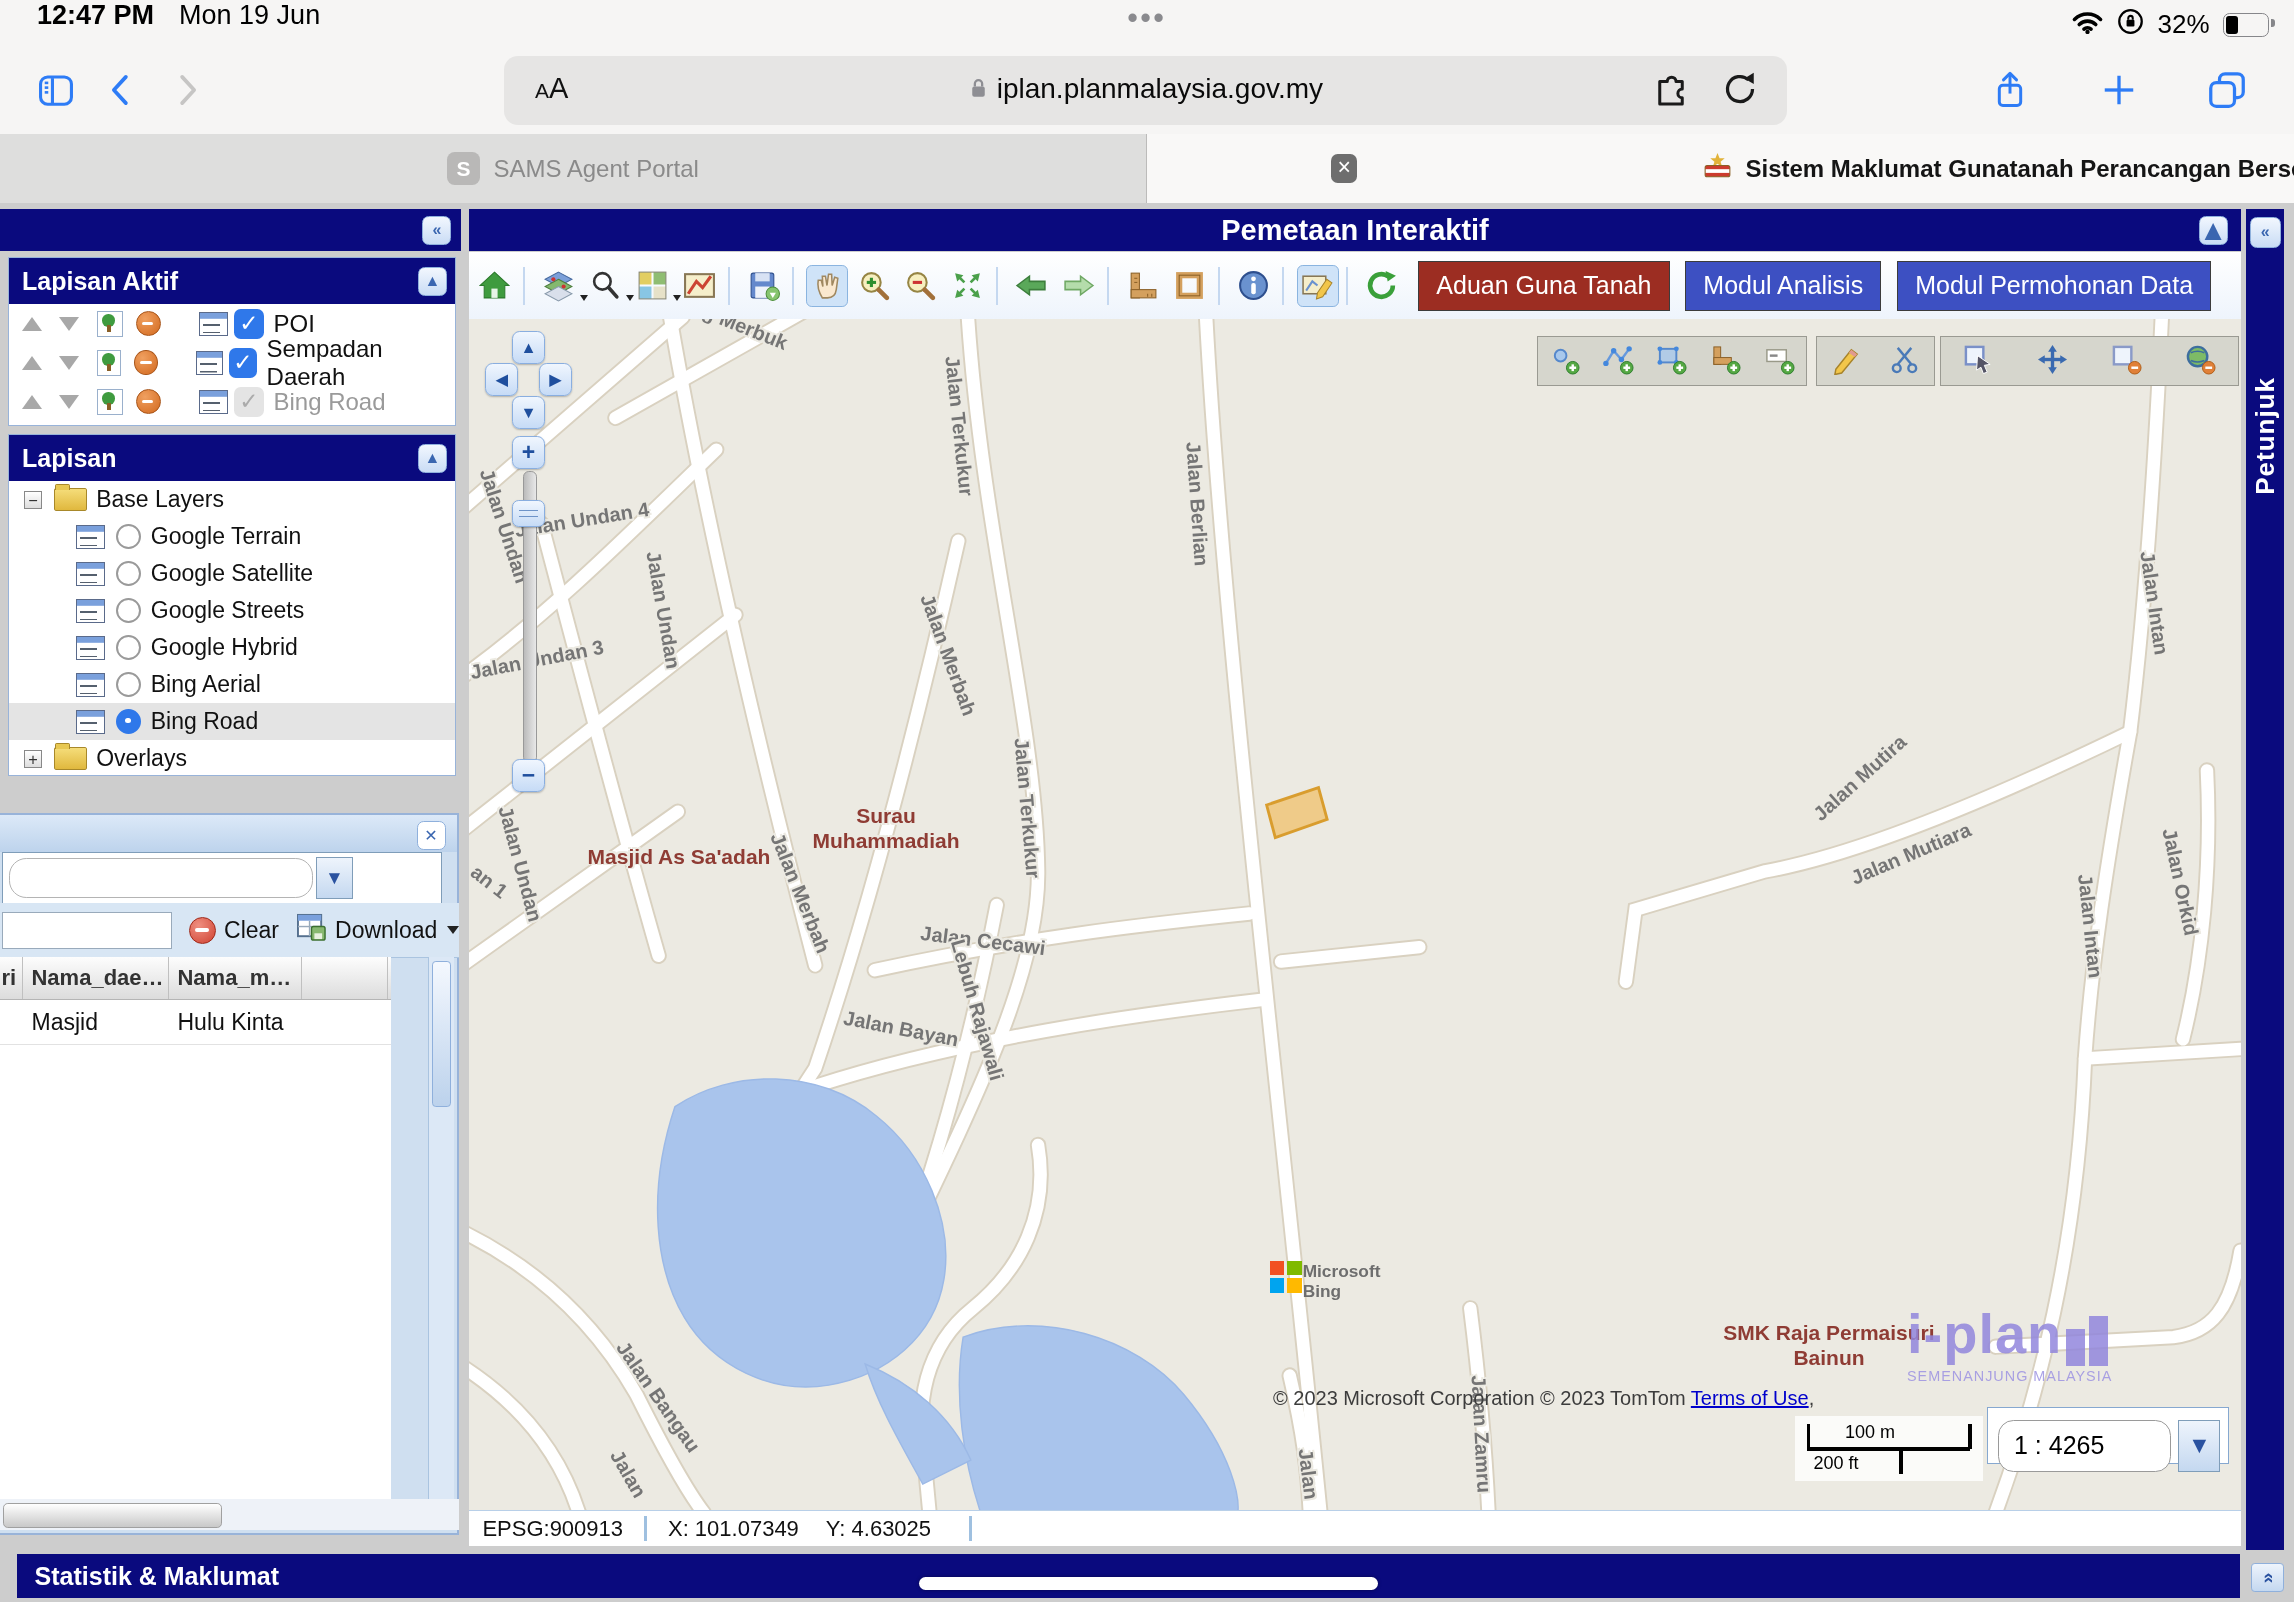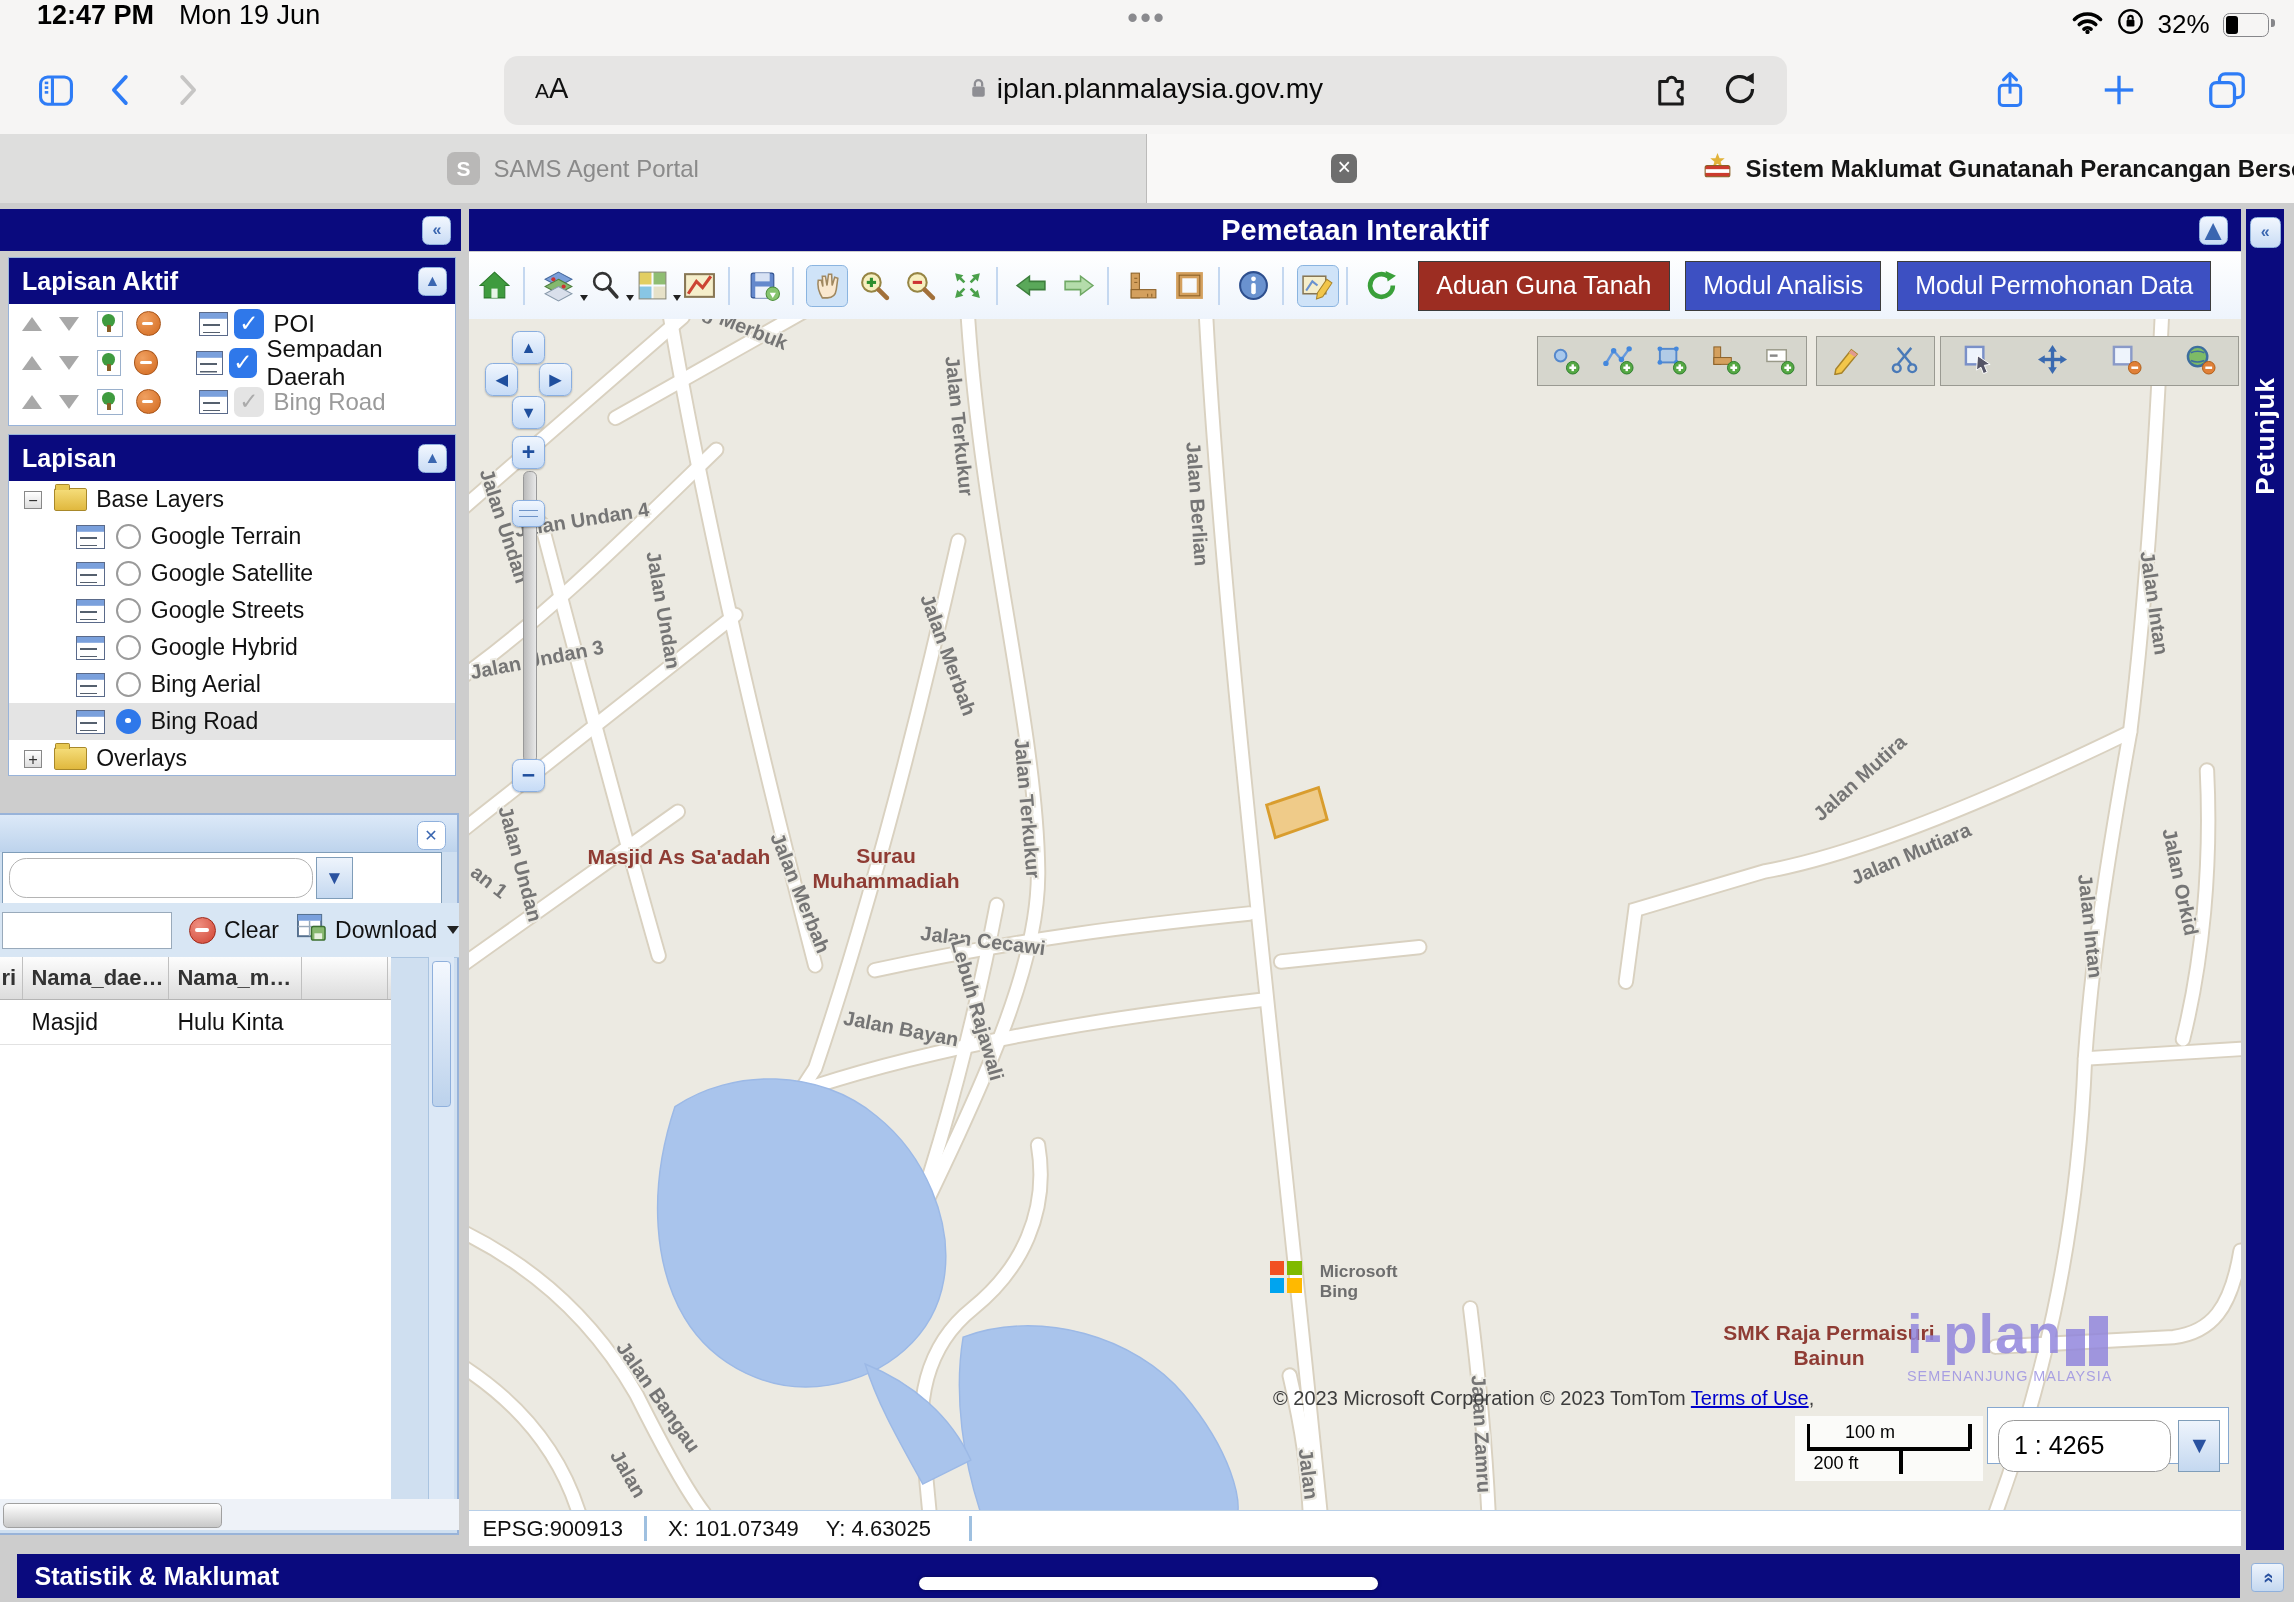--- a/index.html
+++ b/index.html
@@ -112,21 +112,21 @@
   .mlabel{position:absolute;font-size:20px;font-weight:600;color:#757575;white-space:nowrap;transform-origin:center;
           text-shadow:-1.9px -1.9px 0 #eceae2,1.9px -1.9px 0 #eceae2,-1.9px 1.9px 0 #eceae2,1.9px 1.9px 0 #eceae2,0 1.9px 0 #eceae2,0 -1.9px 0 #eceae2;}
   .plabel{position:absolute;font-size:21px;font-weight:bold;color:#8f3c34;text-align:center;line-height:25px;white-space:nowrap;transform:translate(-50%,-50%);
           text-shadow:-1.9px -1.9px 0 #eceae2,1.9px -1.9px 0 #eceae2,-1.9px 1.9px 0 #eceae2,1.9px 1.9px 0 #eceae2;}
   .navbtn{position:absolute;width:33px;height:33px;border-radius:7.7px;background:linear-gradient(#f0f6fe,#c6dbf6);border:1.9px solid #89aee0;
           color:#1f4f9e;display:flex;align-items:center;justify-content:center;font-size:16.3px;font-weight:bold;box-sizing:border-box;box-shadow:0 1px 1.9px rgba(0,0,0,.25);}
   #zslider{position:absolute;left:54px;top:152px;width:11.5px;height:290px;background:linear-gradient(90deg,#bbb,#e8e8e8);border:1px solid #999;border-radius:5.8px;}
   #zhandle{position:absolute;left:43px;top:181px;width:33px;height:27px;border-radius:6.7px;background:linear-gradient(#f0f6fe,#c6dbf6);border:1.9px solid #89aee0;box-sizing:border-box;box-shadow:0 1px 1.9px rgba(0,0,0,.3);}
   #zhandle:after{content:"";position:absolute;left:5.8px;top:8.6px;right:5.8px;height:5.8px;border-top:1.9px solid #6d93c8;border-bottom:1.9px solid #6d93c8;}
   .drawgrp{position:absolute;top:17.3px;height:50px;background:#d6d6cd;border:1.9px solid #9a9a92;display:flex;align-items:center;justify-content:space-around;box-sizing:border-box;}
-  #binglogo{position:absolute;left:801px;top:942px;display:flex;gap:18px;align-items:flex-start;}
+  #binglogo{position:absolute;left:801px;top:942px;display:flex;gap:1px;align-items:flex-start;}
   #binglogo .sq{display:grid;grid-template-columns:14.4px 14.4px;grid-gap:2.9px;}
   #binglogo .sq i{width:14.4px;height:14.4px;}
   #binglogo .txt{color:#6e6e6e;font-size:17.3px;line-height:20px;font-weight:600;}
   #attrib{position:absolute;left:804px;top:1068px;font-size:20px;color:#3c3c3c;}
   #attrib a{color:#0000cc;}
   #scalebox{position:absolute;left:1326px;top:1097px;width:188px;height:65px;background:rgba(255,255,255,.8);}
   #scalebox .bar{position:absolute;left:11.5px;top:31px;width:163px;height:3.8px;background:#000;}
   #scalebox .tickL{position:absolute;left:11.5px;top:7.7px;width:3.8px;height:25px;background:#000;}
   #scalebox .tickR{position:absolute;right:11.5px;top:7.7px;width:3.8px;height:25px;background:#000;}
   #scalebox .tickB{position:absolute;left:104px;top:35px;width:3.8px;height:23px;background:#000;}
@@ -631,21 +631,21 @@
         <div class="mlabel" style="left: 189px; top: 1078px; transform: translate(-50%, -50%) rotate(55deg);">Jalan Bangau</div>
         <div class="mlabel" style="left: 159px; top: 1155px; transform: translate(-50%, -50%) rotate(60deg);">Jalan</div>
         <div class="mlabel" style="left: 1685px; top: 284px; transform: translate(-50%, -50%) rotate(82deg);">Jalan Intan</div>
         <div class="mlabel" style="left: 1391px; top: 459px; transform: translate(-50%, -50%) rotate(-42deg);">Jalan Mutira</div>
         <div class="mlabel" style="left: 1442px; top: 535px; transform: translate(-50%, -50%) rotate(-23deg);">Jalan Mutiara</div>
         <div class="mlabel" style="left: 1621px; top: 607px; transform: translate(-50%, -50%) rotate(84deg);">Jalan Intan</div>
         <div class="mlabel" style="left: 1711px; top: 563px; transform: translate(-50%, -50%) rotate(78deg);">Jalan Orkid</div>
         <div class="mlabel" style="left: 1012px; top: 1115px; transform: translate(-50%, -50%) rotate(87deg);">Jalan Zamru</div>
         <div class="mlabel" style="left: 839px; top: 1155px; transform: translate(-50%, -50%) rotate(83deg);">Jalan</div>
         <div class="plabel" style="left: 210px; top: 537px;">Masjid As Sa'adah</div>
-        <div class="plabel" style="left: 417px; top: 509px; margin-top: 40px;">Surau<br>Muhammadiah</div>
+        <div class="plabel" style="left: 417px; top: 509px;">Surau<br>Muhammadiah</div>
         <div class="plabel" style="left: 1360px; top: 1026px;">SMK Raja Permaisuri<br>Bainun</div>
       </div>
 
     <span class="navbtn" style="left:43px;top:11.5px">▲</span>
     <span class="navbtn" style="left:16.3px;top:44px">◀</span>
     <span class="navbtn" style="left:70px;top:44px">▶</span>
     <span class="navbtn" style="left:43px;top:77px">▼</span>
     <span class="navbtn" style="left:43px;top:117px;font-size:23px">+</span>
     <div id="zslider"></div>
     <div id="zhandle"></div>

